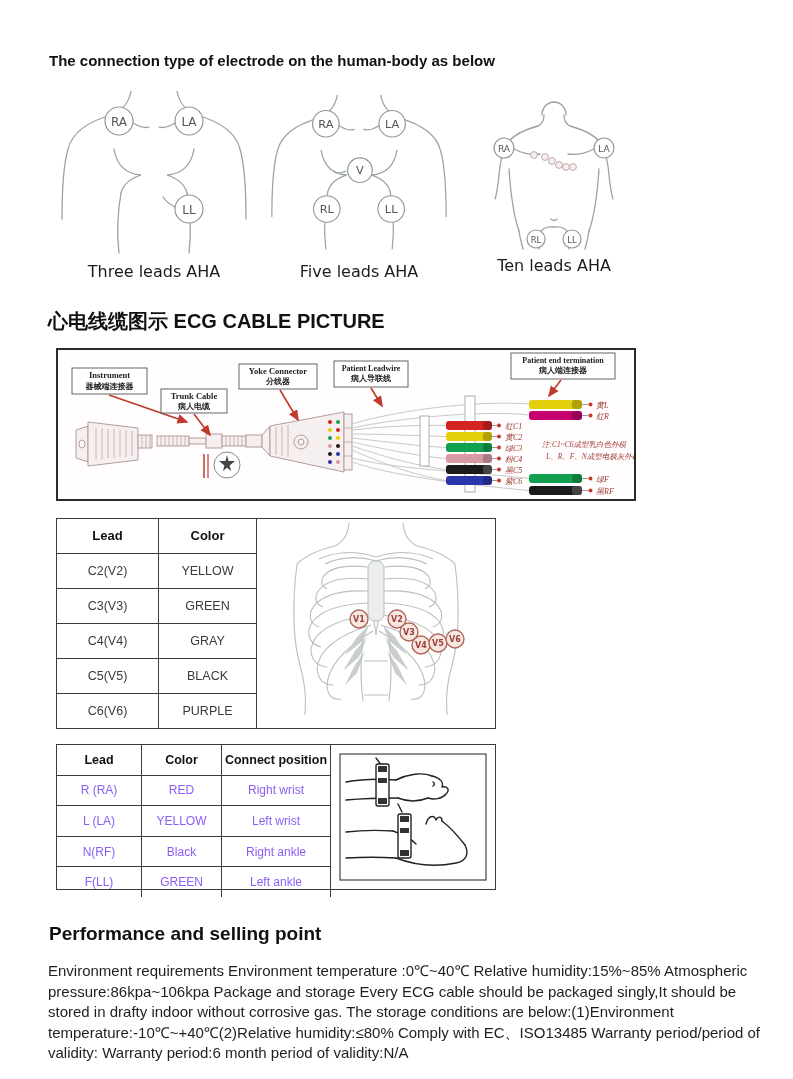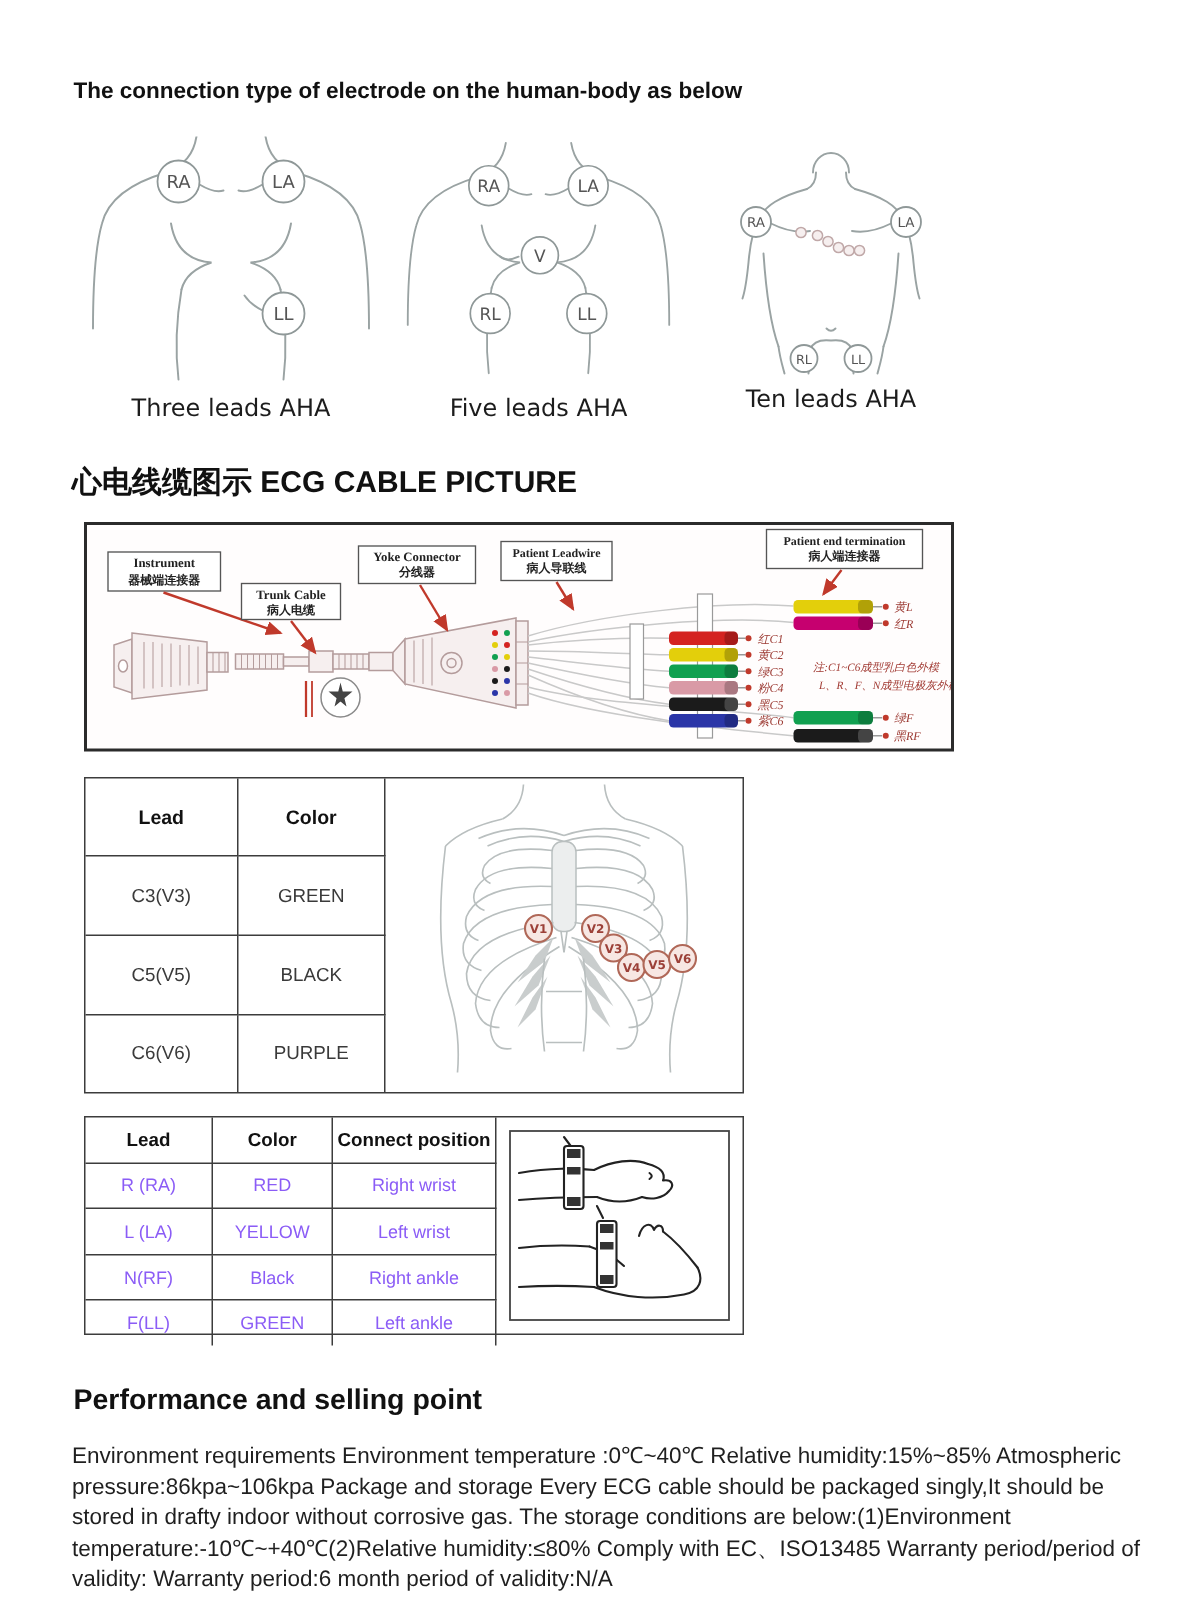--- a/index.html
+++ b/index.html
@@ -369,22 +369,30 @@
   </div>
 
   <div class="cont1">
     <table class="t1">
       <tbody>
           <tr>
         <td>Lead</td>
         <td>Color</td>
       </tr>
       <tr>
+            <td>C2(V2)</td>
+            <td>YELLOW</td>
+          </tr>
+      <tr>
             <td>C3(V3)</td>
             <td>GREEN</td>
+          </tr>
+      <tr>
+            <td>C4(V4)</td>
+            <td>GRAY</td>
           </tr>
       <tr>
             <td>C5(V5)</td>
             <td>BLACK</td>
           </tr>
       <tr>
             <td>C6(V6)</td>
             <td>PURPLE</td>
           </tr>
     </tbody>

